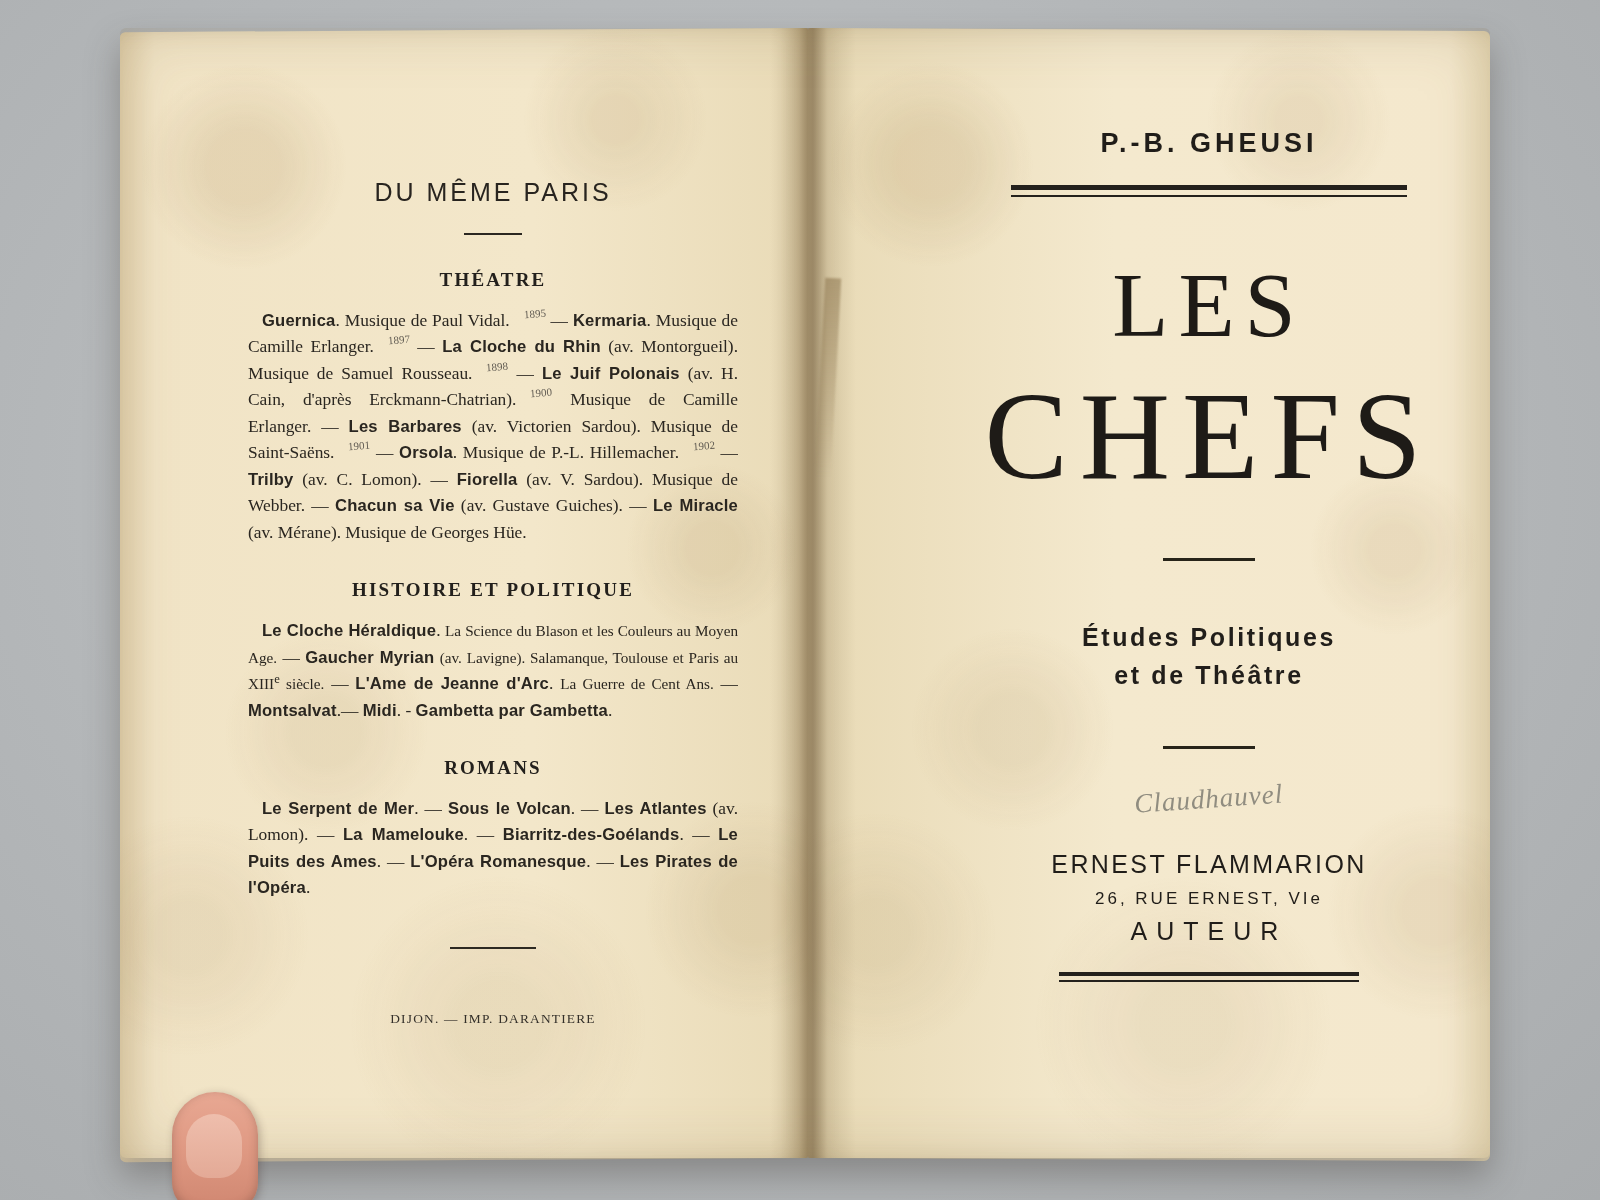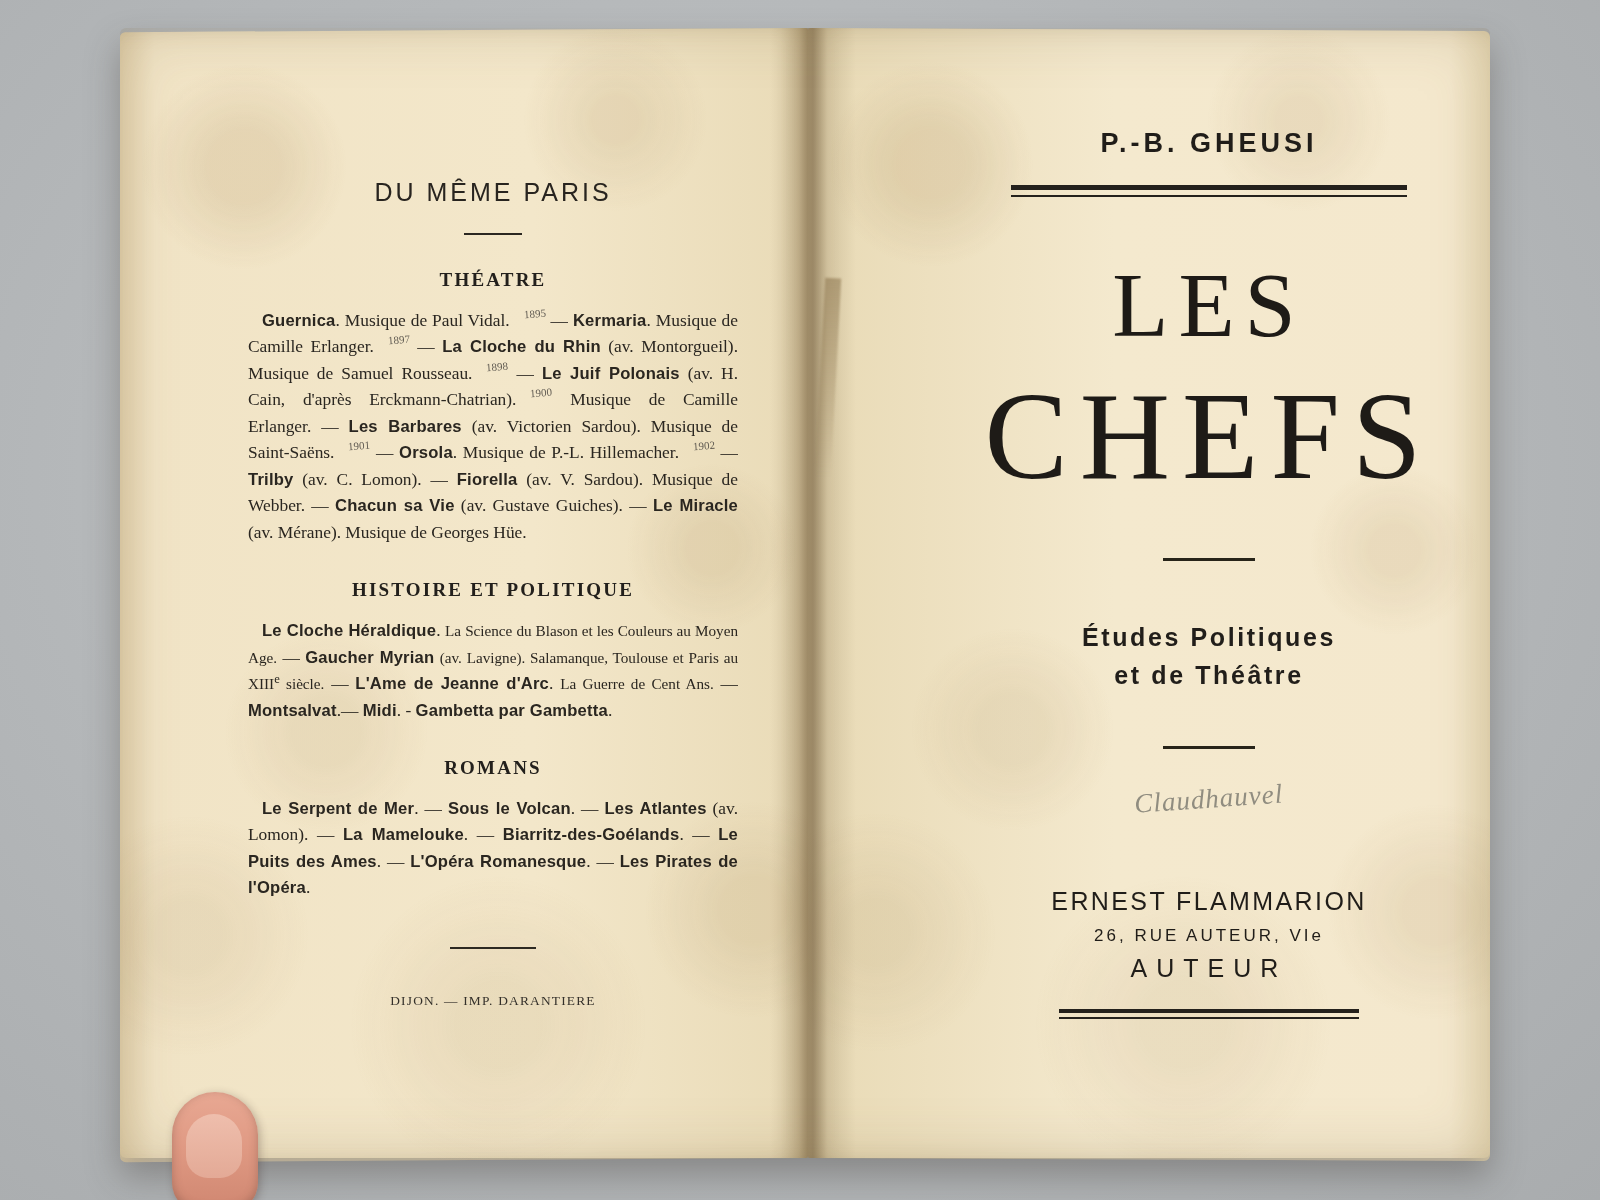--- a/index.html
+++ b/index.html
@@ -165,21 +165,21 @@
     width: 86px;
     height: 2px;
     background: #2d2922;
     margin: 46px auto 0;
   }
   .imprint {
     text-align: center;
     font-family: "Liberation Serif", serif;
     font-size: 13.4px;
     letter-spacing: 1.2px;
-    margin-top: 44px;
+    margin-top: 62px;
     color: #34302a;
   }
 
   
   .pencil-date {
     font-family: "Liberation Serif", serif;
     font-size: 11px;
     color: #4a4640;
     position: relative;
     top: -8px;
@@ -253,21 +253,21 @@
     font-style: italic;
     font-size: 27px;
     color: #6b6a63;
     transform: rotate(-4deg);
     margin: 28px 0 0 190px;
     text-align: left;
     opacity: .72;
     letter-spacing: 1px;
   }
   .publisher {
-    margin-top: 79px;
+    margin-top: 42px;
     font-family: "Liberation Sans", sans-serif;
     color: #201d19;
   }
   .pub1 { font-size: 25px; letter-spacing: 2.4px; }
   .pub2 { font-size: 16px; letter-spacing: 7px; margin-top: 8px; }
   .pub3 { font-size: 17px; letter-spacing: 3px; margin-top: 10px; }
   .pub4 { font-size: 25px; letter-spacing: 9px; margin-top: 8px; }
   .double-rule-bottom {
     margin: 26px auto 0;
     width: 300px;
@@ -356,21 +356,21 @@
       <div>Études Politiques</div>
       <div>et de Théâtre</div>
     </div>
 
     <div class="rule-mid2"></div>
 
     <div class="signature">Claudhauvel</div>
 
     <div class="publisher">
       <div class="pub1">ERNEST FLAMMARION</div>
-      <div class="pub3">26, RUE AUTEUR, VIe</div>
+      <div class="pub3">26, RUE ERNEST, VIe</div>
       <div class="pub4">AUTEUR</div>
     </div>
 
     <div class="double-rule-bottom">
       <div class="r1"></div>
         <div class="r2"></div>
     </div>
   </div>
 
   <div class="book-edge"></div>

